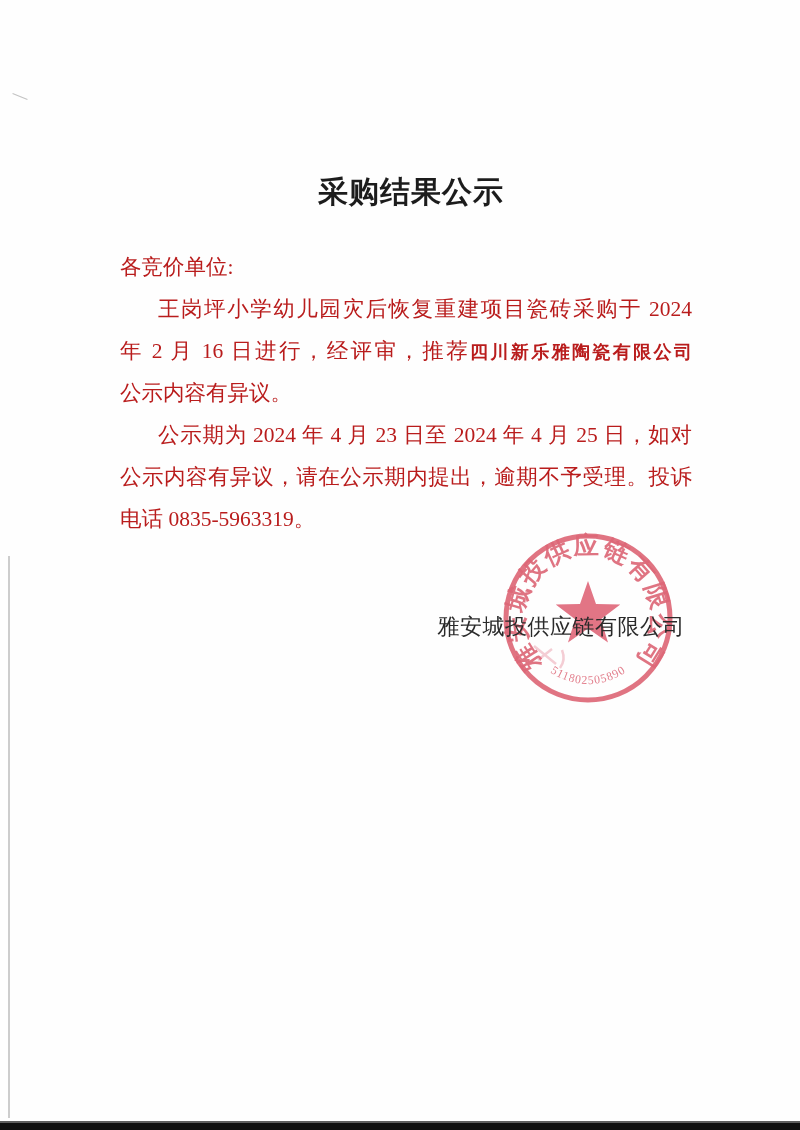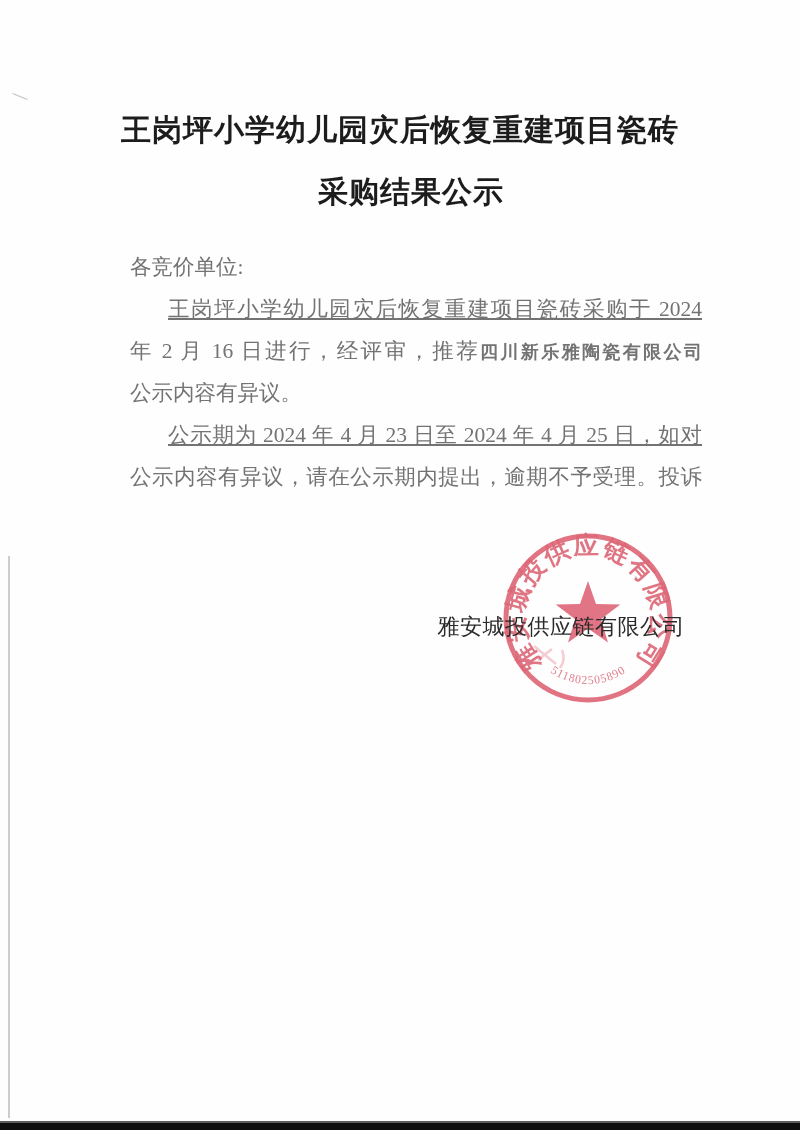--- a/index.html
+++ b/index.html
@@ -18,30 +18,30 @@
   .title-line{
     position:absolute;left:0;width:800px;
     text-align:center;
     font-size:30px;font-weight:bold;color:#1c1c1c;
     letter-spacing:1px;
     font-family:"Liberation Serif","DejaVu Serif",serif;
   }
   .title-1{top:110px;}
   .title-2{top:172px;padding-left:11px;}
   .body-line{
-    position:absolute;left:130px;width:572px;
-    font-size:21.5px;color:#737373;
+    position:absolute;left:120px;width:572px;
+    font-size:21.5px;color:#b91c1c;
     white-space:pre-wrap;
     line-height:30px;
   }
   .justify{
     text-align:justify;
     text-align-last:justify;
   }
-  .indent{padding-left:38px;width:534px;text-decoration:underline;}
+  .indent{padding-left:38px;width:534px;}
   .salutation{top:252px;}
   .p1l1{top:294px;}
   .p1l2{top:336px;}
   .p1l3{top:378px;}
   .p2l1{top:420px;}
   .p2l2{top:462px;}
   .p2l3{top:504px;}
   .bold-co{
     font-weight:bold;
     font-family:"Liberation Sans","DejaVu Sans",sans-serif;
@@ -81,31 +81,31 @@
     width:16px;height:1px;
     background:#c2c2c2;
     transform:rotate(22deg);
   }
 </style>
 </head>
 <body>
 
 <div class="page">
 
-  <div class="title-line title-1">王岗坪小学幼儿园灾后恢复重建项目瓷砖</div>
   <div class="title-line title-2">采购结果公示</div>
 
   <div class="body-line salutation">各竞价单位:</div>
 
   <div class="body-line p1l1 justify indent">王岗坪小学幼儿园灾后恢复重建项目瓷砖采购于 2024</div>
   <div class="body-line p1l2 justify"><span>年 2 月 16 日进行，经评审，推荐</span><span class="bold-co">四川新乐雅陶瓷有限公司</span></div>
   <div class="body-line p1l3">公示内容有异议。</div>
 
   <div class="body-line p2l1 justify indent">公示期为 2024 年 4 月 23 日至 2024 年 4 月 25 日，如对</div>
   <div class="body-line p2l2 justify">公示内容有异议，请在公示期内提出，逾期不予受理。投诉</div>
+  <div class="body-line p2l3">电话 0835-5963319。</div>
 
   <div class="sig-line sig-company">雅安城投供应链有限公司</div>
 
   <svg class="stamp" viewBox="0 0 200 200" xmlns="http://www.w3.org/2000/svg">
     <defs>
       <path id="ringPath" d="M 54.7 145.3 A 64 64 0 1 1 145.3 145.3" fill="none"></path>
       <path id="serialPath" d="M 62.1 154.1 A 66 66 0 0 0 137.9 154.1" fill="none"></path>
     </defs>
     <circle cx="100" cy="100" r="82" fill="none" stroke="#d95063" stroke-width="5" opacity="0.9"></circle>
     <polygon points="100,63 108,86 132.3,86.5 112.9,101.2 120,124.5 100,110.6 80,124.5 87.1,101.2 67.7,86.5 92,86" fill="#dc5469" opacity="0.92"></polygon>

